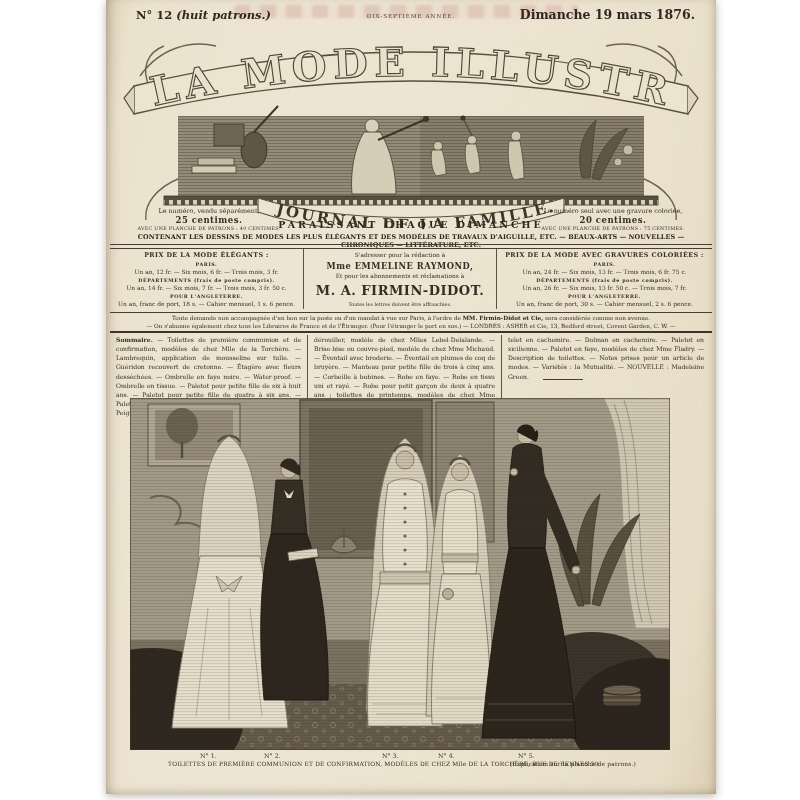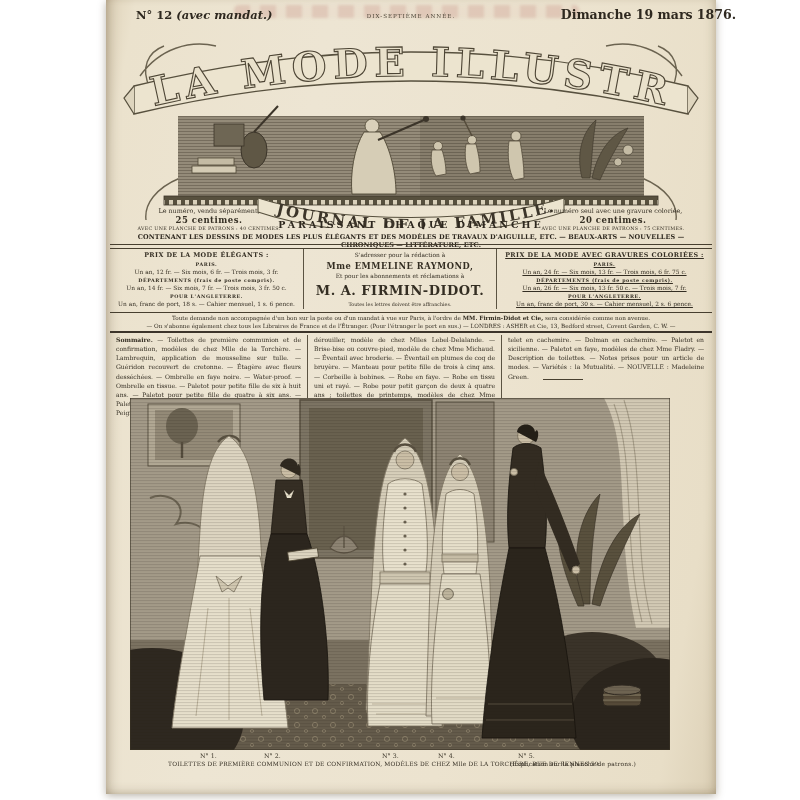--- a/index.html
+++ b/index.html
@@ -9,21 +9,21 @@
         background:linear-gradient(100deg,#dfd3ba 0%,#ebe2cd 4%,#ede5d3 30%,#ece3cf 62%,#e8dec7 92%,#dcd0b6 100%);
         box-shadow:0 2px 8px rgba(60,45,20,.35), inset 10px 0 14px -10px rgba(90,70,40,.5), inset -8px 0 12px -8px rgba(90,70,40,.35), inset 0 -8px 12px -8px rgba(90,70,40,.3);}
   .abs{position:absolute;}
   .ghost{left:128px;top:5px;width:345px;height:13px;border-radius:5px;
          background:repeating-linear-gradient(90deg,rgba(195,135,125,.30) 0 16px,rgba(195,135,125,.06) 16px 26px);
          filter:blur(1.4px);}
   
   .hdr-issue{left:30px;top:8px;font-size:11.5px;font-weight:700;}
   .hdr-issue i{font-weight:600;}
   .hdr-edition{left:0;top:13px;width:610px;text-align:center;font-size:5.6px;letter-spacing:1px;color:#4a4335;}
-  .hdr-date{left:0;top:7px;width:589px;text-align:right;font-size:12.5px;font-weight:700;padding-left:41px;}
+  .hdr-date{left:0;top:7px;width:589px;text-align:right;font-size:12.5px;font-weight:700;}
   
   .mast{left:14px;top:28px;}
   .mast-title{font-family:"DejaVu Serif",serif;font-weight:700;font-size:40px;letter-spacing:6px;
               fill:#e9e1cb;stroke:#4d4535;stroke-width:1.1px;}
   .ribbon-text{font-family:"DejaVu Serif",serif;font-weight:600;font-size:15px;letter-spacing:2.6px;fill:#3c352a;}
   
   .note{width:190px;text-align:center;font-size:6.4px;line-height:1.25;color:#352f24;}
   .note-l{left:8px;top:207px;}
   .note-r{left:412px;top:207px;}
   .note .big{font-size:8.5px;font-weight:700;letter-spacing:.5px;text-align:center;}
@@ -34,21 +34,21 @@
   .rule{border-top:1px solid #473f2f;height:0;}
   .rule-double{height:3px;border-top:1.6px solid #473f2f;border-bottom:.8px solid #473f2f;}
   .rule-thick{border-top:2px solid #3c342a;height:0;}
   
   .prices{left:4px;top:249px;width:602px;display:flex;}
   .pcol{text-align:center;font-size:5.9px;line-height:1.5;color:#342e23;padding-top:2px;}
   .pcol .ttl{font-size:6.4px;font-weight:700;letter-spacing:.4px;}
   .pcol .lab{font-size:4.8px;font-weight:700;letter-spacing:.6px;}
   .pc1{width:193px;}
   .pc2{width:192px;border-left:.8px solid #5b5342;border-right:.8px solid #5b5342;}
-  .pc3{width:215px;text-decoration:underline;}
+  .pc3{width:215px;}
   .pc2 .name{font-size:8.3px;font-weight:700;letter-spacing:.5px;}
   .pc2 .name2{font-size:13px;font-weight:700;letter-spacing:.5px;}
   .pc2 .ftr{font-size:4.8px;}
   .mandate{left:0;top:315px;width:610px;text-align:center;font-size:5.7px;line-height:1.4;color:#332d22;}
   .mandate b{font-weight:700;}
   
   .sommaire{left:4px;top:335px;width:602px;display:flex;font-size:6.1px;line-height:1.5;text-align:justify;color:#342e23;}
   .scol{padding:0 6px;}
   .sc1{width:185px;}
   .sc2{width:181px;border-left:.8px solid #5b5342;border-right:.8px solid #5b5342;}
@@ -64,21 +64,21 @@
   .caption .note2{position:absolute;left:404px;top:0;}
 </style>
 </head>
 <body>
 
 <div class="screen">
   <div class="page">
 
     <div class="abs ghost"></div>
 
-    <div class="abs hdr-issue"><b>N° 12 </b><i>(avec mandat.)</i></div>
+    <div class="abs hdr-issue"><b>N° 12 </b><i>(huit patrons.)</i></div>
     <div class="abs hdr-edition">DIX-SEPTIÈME ANNÉE.</div>
     <div class="abs hdr-date">Dimanche 19 mars 1876.</div>
 
     <svg class="abs mast" width="582" height="200" viewBox="0 0 582 200">
       <defs>
         <pattern id="hl" width="3" height="3" patternUnits="userSpaceOnUse">
           <rect width="3" height="3" fill="none"></rect>
             <rect y="1" width="3" height="1" fill="rgba(40,33,22,.28)"></rect>
         </pattern>
         <pattern id="dentil" width="8" height="10" patternUnits="userSpaceOnUse">

